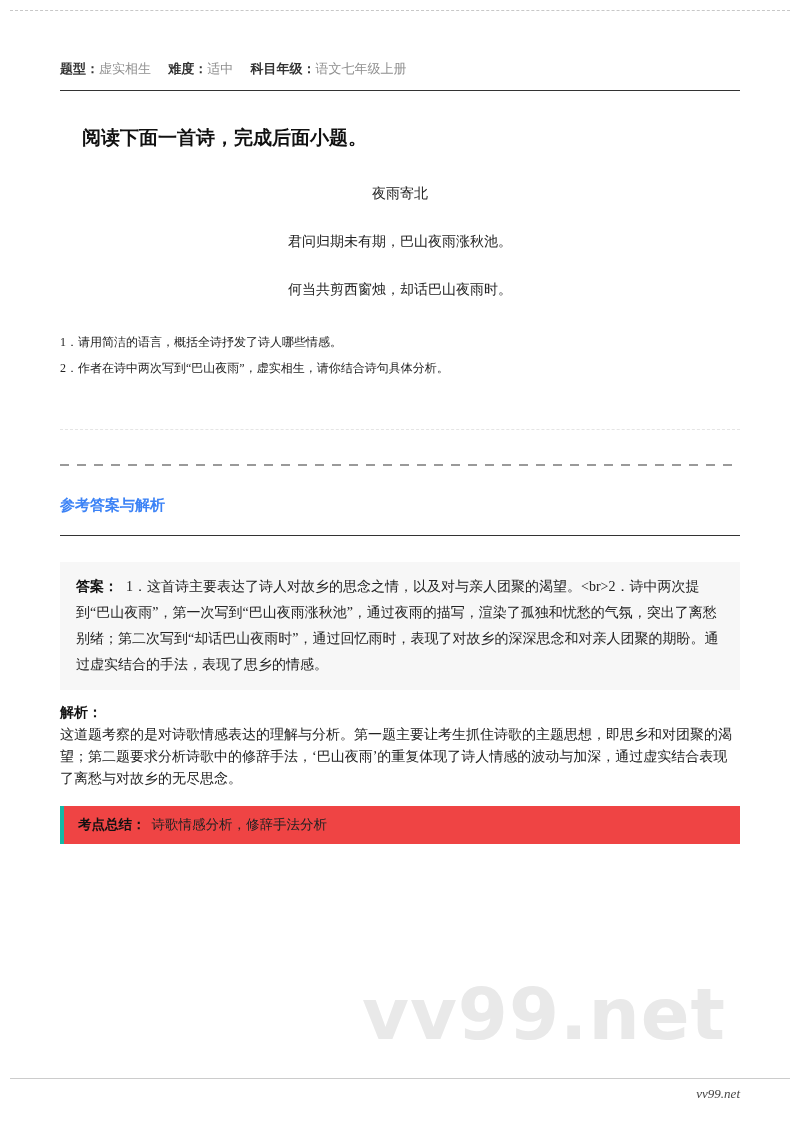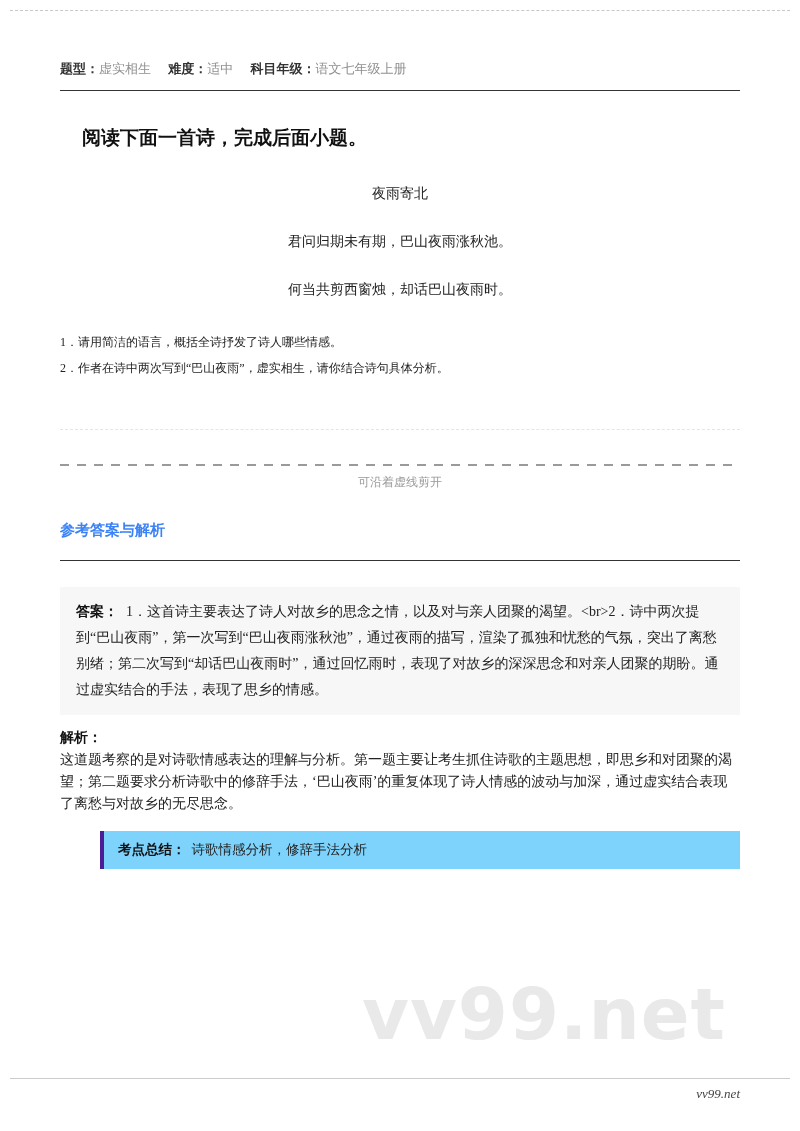--- a/index.html
+++ b/index.html
@@ -88,26 +88,25 @@
     color: #111111;
   }
   .analysis-text {
     margin-top: 2px;
     font-size: 14px;
     line-height: 22px;
     color: #222222;
   }
   .summary-block {
     margin-top: 16px;
-    background: #7dd3fc;
-    border-left: 4px solid #4c1d95;
+    background: #ef4444;
+    border-left: 4px solid #14b8a6;
     padding: 10px 14px;
     font-size: 13.5px;
     color: #222222;
-    margin-left: 40px;
   }
   .summary-label { font-weight: bold; color: #111111; margin-right: 6px; }
   
   .watermark {
     position: absolute;
     left: 362px;
     top: 972px;
     font-family: "DejaVu Sans", "Liberation Sans", sans-serif;
     font-weight: bold;
     font-size: 72px;
@@ -159,21 +158,20 @@
       <div class="poem-line">何当共剪西窗烛，却话巴山夜雨时。</div>
     </div>
 
     <div class="questions">
       <div class="question-item">1．请用简洁的语言，概括全诗抒发了诗人哪些情感。</div>
       <div class="question-item">2．作者在诗中两次写到“巴山夜雨”，虚实相生，请你结合诗句具体分析。</div>
     </div>
 
     <div class="cut-faint"></div>
     <div class="cut-strong"></div>
-    <div class="cut-label">可沿着虚线剪开</div>
 
     <div class="answers-heading">参考答案与解析</div>
 
     <div class="answer-block">
       <span class="answer-label">答案：</span><span class="answer-text">1．这首诗主要表达了诗人对故乡的思念之情，以及对与亲人团聚的渴望。&lt;br&gt;2．诗中两次提到“巴山夜雨”，第一次写到“巴山夜雨涨秋池”，通过夜雨的描写，渲染了孤独和忧愁的气氛，突出了离愁别绪；第二次写到“却话巴山夜雨时”，通过回忆雨时，表现了对故乡的深深思念和对亲人团聚的期盼。通过虚实结合的手法，表现了思乡的情感。</span>
     </div>
 
     <div class="analysis-label">解析：</div>
     <div class="analysis-text">这道题考察的是对诗歌情感表达的理解与分析。第一题主要让考生抓住诗歌的主题思想，即思乡和对团聚的渴望；第二题要求分析诗歌中的修辞手法，‘巴山夜雨’的重复体现了诗人情感的波动与加深，通过虚实结合表现了离愁与对故乡的无尽思念。</div>
 

